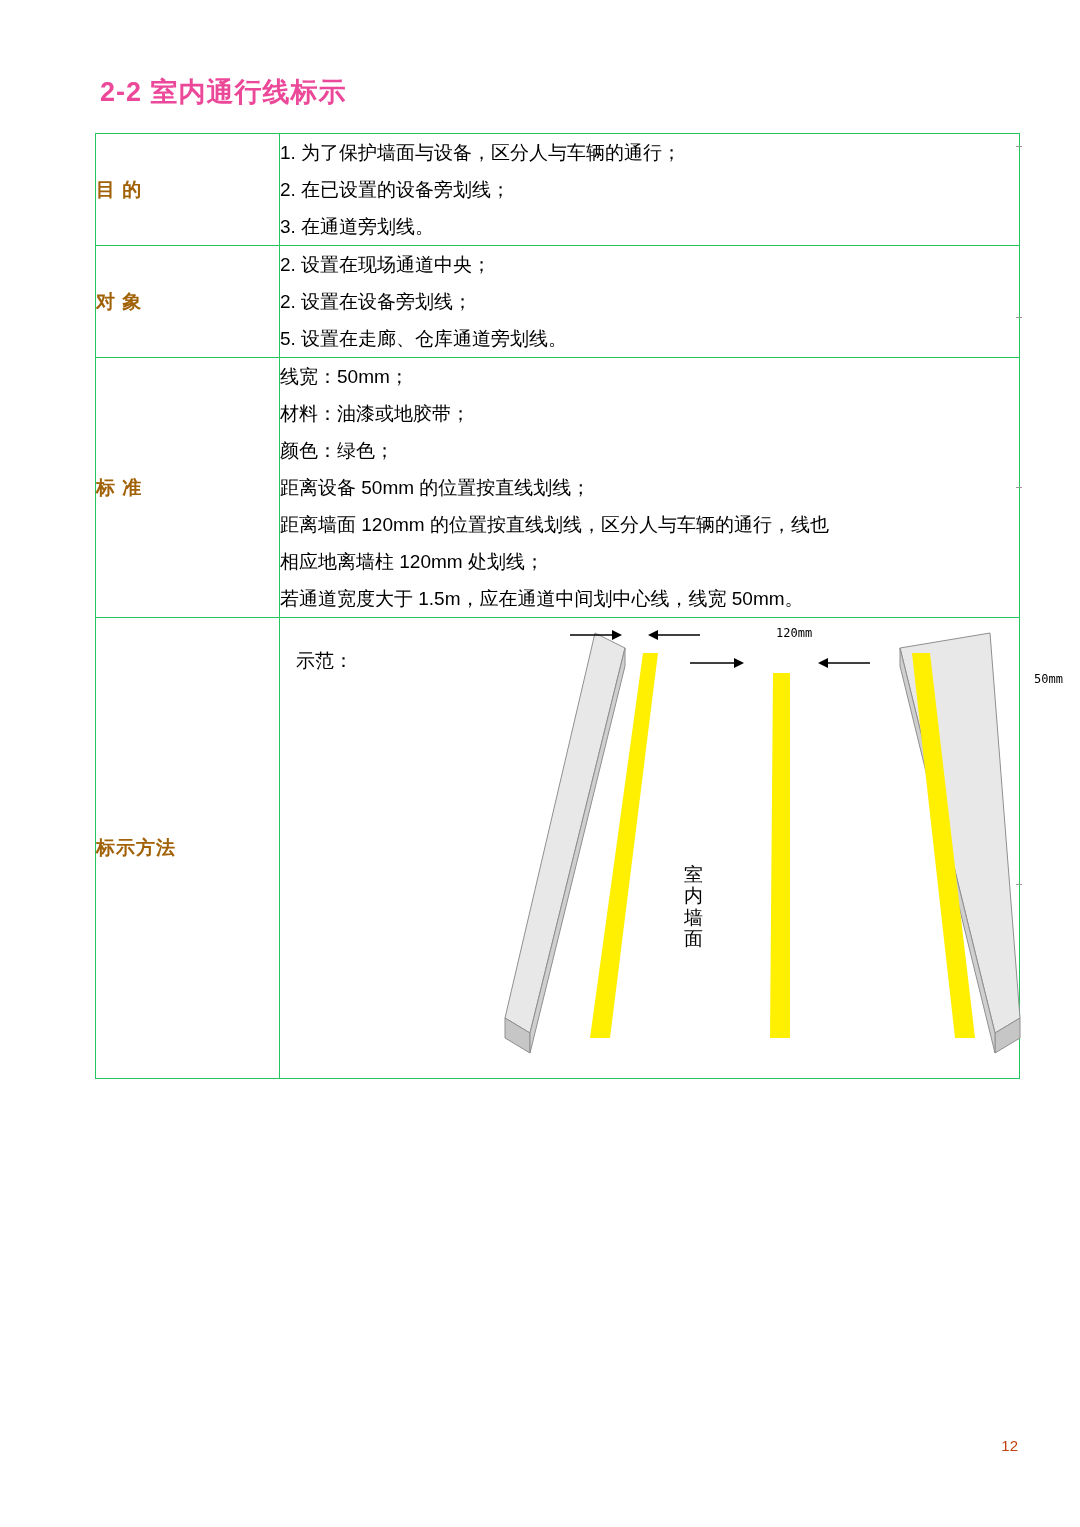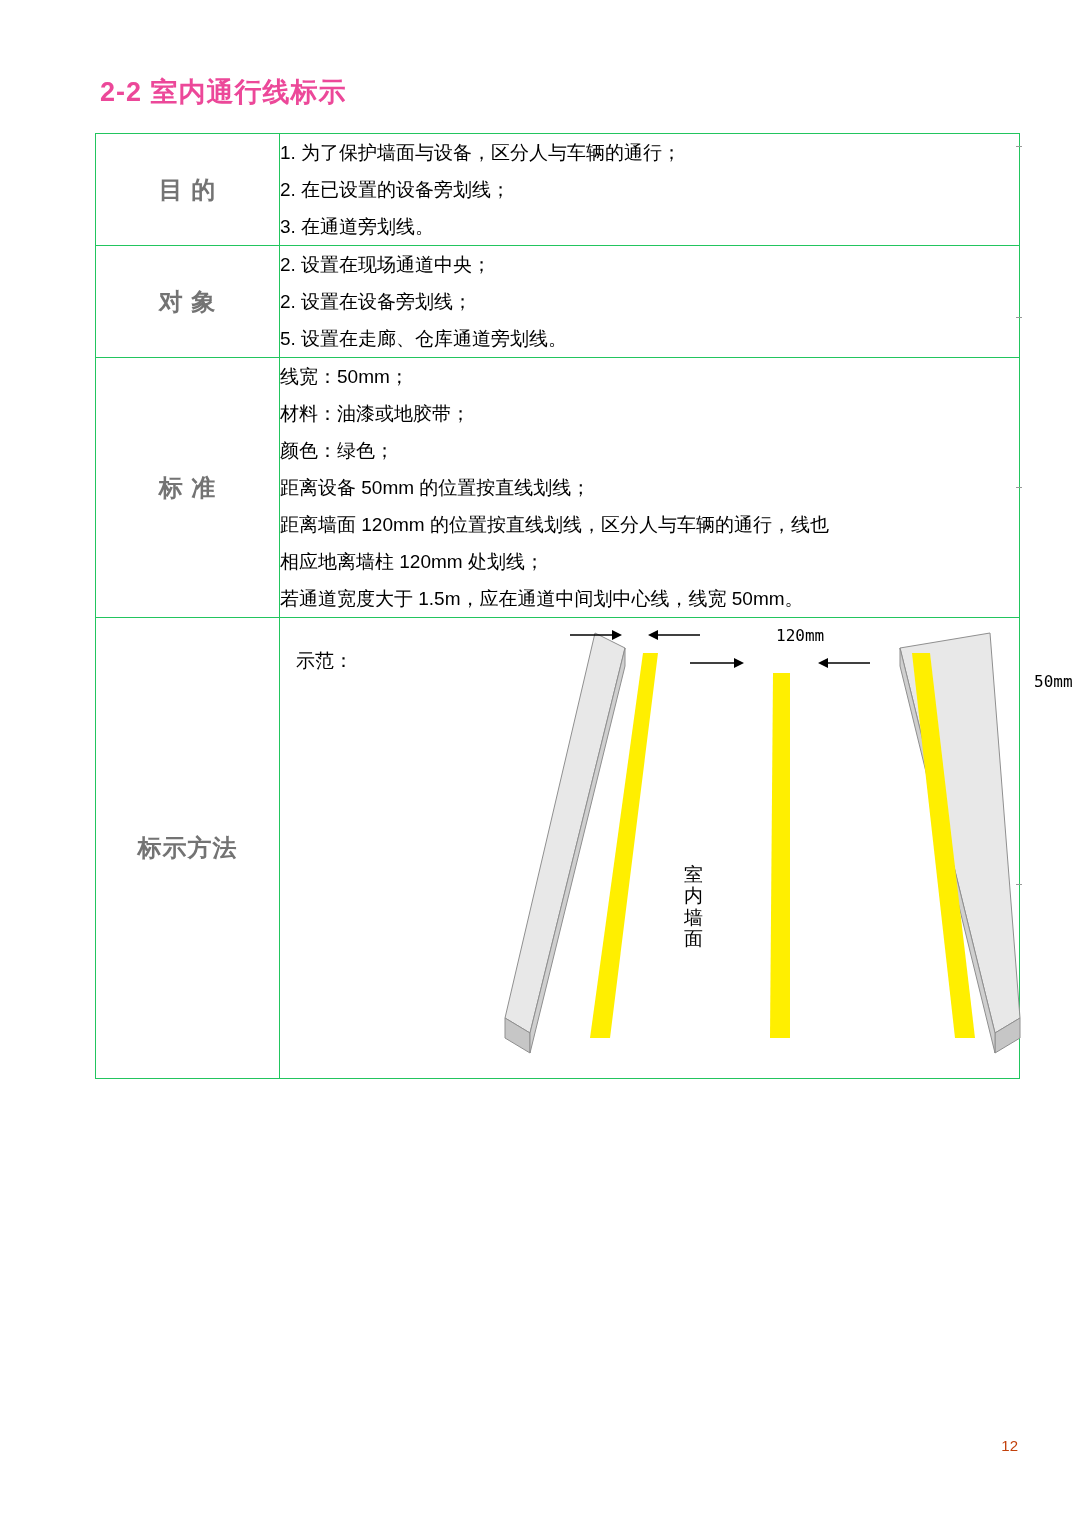--- a/index.html
+++ b/index.html
@@ -39,25 +39,24 @@
     border-collapse: collapse;
     table-layout: fixed;
   }
   table.main td {
     border: 1px solid #22c55e;
     vertical-align: middle;
     padding: 0;
   }
   td.label {
     width: 183px;
-    text-align: center;
-    font-size: 24px;
+    font-size: 19px;
     font-weight: bold;
     letter-spacing: 1px;
-    color: #737373;
+    color: #a16207;
   }
   td.content {
     padding: 18px 14px 18px 18px;
     font-size: 19px;
     line-height: 1.0;
     color: #000;
   }
   .line {
     padding: 9px 0;
     font-size: 19px;
@@ -87,21 +86,21 @@
   .wall-text {
     position: absolute;
     width: 22px;
     font-size: 19px;
     line-height: 1.12;
     color: #000;
     letter-spacing: 0px;
   }
   .dim {
     position: absolute;
-    font-size: 16px;
+    font-size: 12px;
     font-family: "DejaVu Sans Mono", monospace;
     color: #000;
     white-space: nowrap;
   }
   .pagenum {
     position: absolute;
     right: 62px;
     top: 1437px;
     font-size: 15px;
     color: #c2410c;

